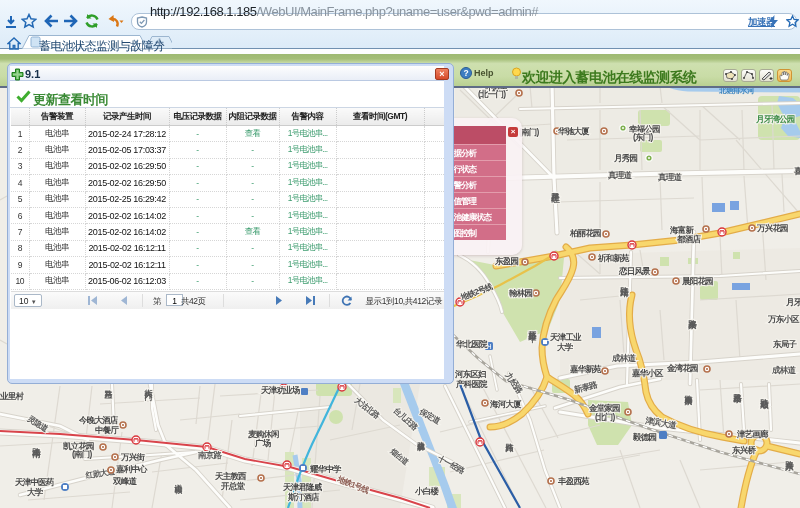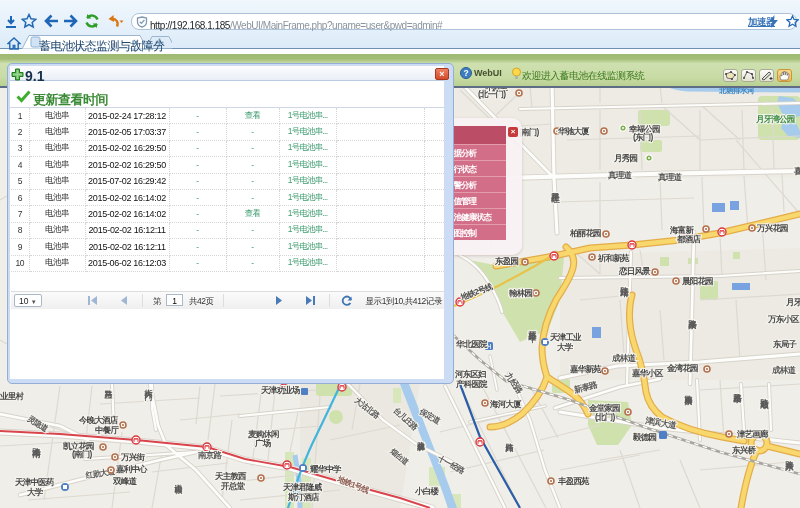--- a/index.html
+++ b/index.html
@@ -1,39 +1,39 @@
 <!DOCTYPE html>
 <html><head><meta charset="utf-8"><style>
 html,body{margin:0;padding:0}
 body{width:800px;height:508px;overflow:hidden;position:relative;font-family:"Liberation Sans",sans-serif;background:#fff}
 #chrome{position:absolute;left:0;top:0;width:800px;height:49px;background:linear-gradient(#f0f7fd,#dcebf8)}
 #tabline{position:absolute;left:0;top:48px;width:800px;height:1px;background:#7191b1}
 #whitestrip{position:absolute;left:0;top:49px;width:800px;height:5px;background:#fcfdfe}
 #addr{position:absolute;left:131px;top:13px;width:664px;height:15px;background:#fff;border:1px solid #adc2d8;border-radius:8px}
-#url{position:absolute;left:150px;top:20px;font-size:10px;color:#8a949e;white-space:nowrap;letter-spacing:-0.45px}
+#url{position:absolute;left:150px;top:4px;font-size:13px;color:#8a949e;white-space:nowrap;letter-spacing:-0.45px}
 #url b{color:#1c2126;font-weight:normal}
 #jsq{position:absolute;left:748px;top:16px;font-size:9.5px;font-weight:bold;color:#3873b8;text-decoration:underline;letter-spacing:-0.5px}
 .ticon{position:absolute;top:14px}
 #tabtitle{position:absolute;left:39px;top:38px;font-size:12px;color:#234a72;letter-spacing:-0.6px;white-space:nowrap}
 #tabx{position:absolute;left:133px;top:37px;font-size:10px;color:#5f7f9f;font-weight:bold}
 #greenbar{position:absolute;left:0;top:54px;width:800px;height:33.5px;background:linear-gradient(180deg,#9db972 0%,#a3bd77 15%,#cee0af 30%,#c9dca6 70%,#b9d092 100%);border-bottom:2px solid #5f6c86;box-sizing:border-box}
 .gbtn{position:absolute;top:69px;width:15px;height:13px;background:linear-gradient(#fdfdfa,#e3e1d2);border:1px solid #a9ab96;border-radius:3px;box-sizing:border-box}
 #gbtn4{background:linear-gradient(#fad98a,#f0b954);border-color:#cf9434}
 #helptext{position:absolute;left:474px;top:68px;font-size:9px;color:#47512f;font-weight:bold}
-#welcome{position:absolute;left:522px;top:69px;font-size:10px;color:#3d7a1e;font-weight:normal;letter-spacing:-0.6px;white-space:nowrap}
+#welcome{position:absolute;left:522px;top:69px;font-size:14px;color:#3d7a1e;font-weight:bold;letter-spacing:-0.6px;white-space:nowrap}
 #map{position:absolute;left:0;top:88px}
 
 #panel{position:absolute;left:440px;top:118px;width:82px;height:137px;background:rgba(250,242,244,0.92);border-radius:0 10px 10px 0;box-shadow:0 1px 3px rgba(120,80,90,0.25)}
 #menuhead{position:absolute;left:442px;top:126px;width:64px;height:18px;background:#bc4d66}
 .mi{position:absolute;left:442px;width:64px;height:16px;background:#d26e88;border-top:1px solid #e39cac;box-sizing:border-box;color:#fff;font-size:8.5px;font-weight:bold;letter-spacing:-1px;line-height:16px;padding-left:4px;overflow:hidden;white-space:nowrap}
 #pclose{position:absolute;left:508px;top:127px;width:10px;height:10px;background:#c53b3b;border-radius:2px;color:#fff;font-size:8px;line-height:10px;text-align:center;font-weight:bold}
 
 #dlg{position:absolute;left:7px;top:63px;width:445px;height:319px;background:#cddcf5;border:1px solid #94aed6;border-radius:5px}
 #dlgtitle{position:absolute;left:10px;top:66px;width:434px;height:14px;background:linear-gradient(#fdfdfe,#e9eef7);border-bottom:1px solid #bac9e2}
-#dlgtitle span{position:absolute;left:15px;top:2px;font-size:14px;font-weight:bold;color:#17304a}
+#dlgtitle span{position:absolute;left:15px;top:2px;font-size:11px;font-weight:bold;color:#17304a}
 #dclose{position:absolute;left:435px;top:68px;width:14px;height:12px;background:linear-gradient(#ee8060,#d64a2a);border:1px solid #a53a20;border-radius:2px;box-sizing:border-box;color:#fff;font-size:9px;line-height:10px;text-align:center;font-weight:bold}
 #dlgbody{position:absolute;left:10px;top:81px;width:434px;height:298px;background:#fff}
 #dtool{position:absolute;left:10px;top:81px;width:434px;height:27px;border-bottom:1px solid #ccd6e4;box-sizing:border-box}
 #dtool span{position:absolute;left:23px;top:10px;font-size:13px;font-weight:bold;color:#3a8a35;letter-spacing:-0.5px}
 #grid{position:absolute;left:11px;top:108px;width:433px}
 table{border-collapse:collapse;table-layout:fixed;width:433px}
 th{height:17px;background:linear-gradient(#fafafa,#ebebeb);border-bottom:1px solid #ccc;border-right:1px dotted #ccc;font-size:8.5px;font-weight:bold;color:#222;letter-spacing:-0.5px;padding:0}
 td{height:15.4px;border-bottom:1px dotted #d6d6d6;border-right:1px dotted #d6d6d6;font-size:8.5px;color:#333;text-align:center;padding:0;letter-spacing:-0.5px;overflow:hidden;white-space:nowrap}
 td.dt{font-size:9px;letter-spacing:-0.3px;color:#111}
 td.lnk,td.dash{color:#3f9d70}
@@ -97,21 +97,21 @@
     <rect x="11" y="2" width="9" height="10" rx="1.5" fill="#cfe3f4" stroke="#8fb2d4"></rect>
     <path d="M135.5 7.5h8M139.5 3.5v8" stroke="#7c98b4" stroke-width="1.7"></path>
   </svg>
 <div id="tabtitle">蓄电池状态监测与故障分</div>
 <div id="tabx">×</div>
 <div id="greenbar"></div>
 <svg class="ticon" style="left:460px;top:67px" width="12" height="12" viewBox="0 0 12 12">
     <circle cx="6" cy="6" r="5.5" fill="#3d7ec2" stroke="#2a5c94"></circle>
     <text x="6" y="9" font-size="8.5" font-weight="bold" fill="#fff" text-anchor="middle">?</text>
   </svg>
-<div id="helptext">WebUI</div>
+<div id="helptext">Help</div>
 <svg class="ticon" style="left:511px;top:67px" width="11" height="13" viewBox="0 0 11 13">
     <circle cx="5.5" cy="5" r="4" fill="#ffd84d" stroke="#d9a520"></circle>
     <rect x="4" y="9" width="3" height="3" fill="#b0b8a0"></rect>
   </svg>
 <div id="welcome">欢迎进入蓄电池在线监测系统</div>
 <div class="gbtn" style="left:723px"></div>
 <div class="gbtn" style="left:741px"></div>
 <div class="gbtn" style="left:759px"></div>
 <div class="gbtn" id="gbtn4" style="left:777px"></div>
 <svg class="ticon" style="left:723px;top:69px" width="15" height="13" viewBox="0 0 15 13">
@@ -514,20 +514,30 @@
         <col style="width:18px">
         <col style="width:56px">
         <col style="width:84px">
         <col style="width:57px">
         <col style="width:53px">
         <col style="width:57px">
         <col style="width:88px">
         <col style="width:20px">
       </colgroup>
 <tbody>
+        <tr>
+          <th></th>
+          <th>告警装置</th>
+          <th>记录产生时间</th>
+          <th>电压记录数据</th>
+          <th>内阻记录数据</th>
+          <th>告警内容</th>
+          <th>查看时间(GMT)</th>
+          <th class="last"></th>
+        </tr>
 <tr>
           <td>1</td>
           <td>电池串</td>
           <td class="dt">2015-02-24 17:28:12</td>
           <td class="dash">-</td>
           <td class="lnk">查看</td>
           <td class="lnk">1号电池串...</td>
           <td></td>
           <td class="last"></td>
         </tr>
@@ -557,21 +567,21 @@
           <td class="dt">2015-02-02 16:29:50</td>
           <td class="dash">-</td>
           <td class="dash">-</td>
           <td class="lnk">1号电池串...</td>
           <td></td>
           <td class="last"></td>
         </tr>
 <tr>
           <td>5</td>
           <td>电池串</td>
-          <td class="dt">2015-07-02 16:29:42</td>
+          <td class="dt">2015-02-25 16:29:42</td>
           <td class="dash">-</td>
           <td class="dash">-</td>
           <td class="lnk">1号电池串...</td>
           <td></td>
           <td class="last"></td>
         </tr>
 <tr>
           <td>6</td>
           <td>电池串</td>
           <td class="dt">2015-02-02 16:14:02</td>
@@ -629,21 +639,21 @@
 <svg class="psvg" style="left:76px" width="12" height="11" viewBox="0 0 12 11">
       <path d="M2 1v9" stroke="#9fb6d4" stroke-width="2"></path>
       <path d="M10 1L4 5.5l6 4.5z" fill="#9fb6d4"></path>
     </svg>
 <svg class="psvg" style="left:107px" width="12" height="11" viewBox="0 0 12 11">
       <path d="M9 1L3 5.5 9 10z" fill="#9fb6d4"></path>
     </svg>
 <div class="sep" style="left:131px"></div>
 <div class="t" style="left:142px">第</div>
 <div class="num">1</div>
-<div class="t" style="left:178px">共42页</div>
+<div class="t" style="left:170px">共42页</div>
 <div class="sep" style="left:212px"></div>
 <svg class="psvg" style="left:262px" width="12" height="11" viewBox="0 0 12 11">
       <path d="M3 1l6 4.5L3 10z" fill="#477ab8"></path>
     </svg>
 <svg class="psvg" style="left:293px" width="12" height="11" viewBox="0 0 12 11">
       <path d="M2 1l6 4.5L2 10z" fill="#477ab8"></path>
       <path d="M10 1v9" stroke="#477ab8" stroke-width="2"></path>
     </svg>
 <div class="sep" style="left:318px"></div>
 <svg class="psvg" style="left:330px" width="12" height="12" viewBox="0 0 12 12">

